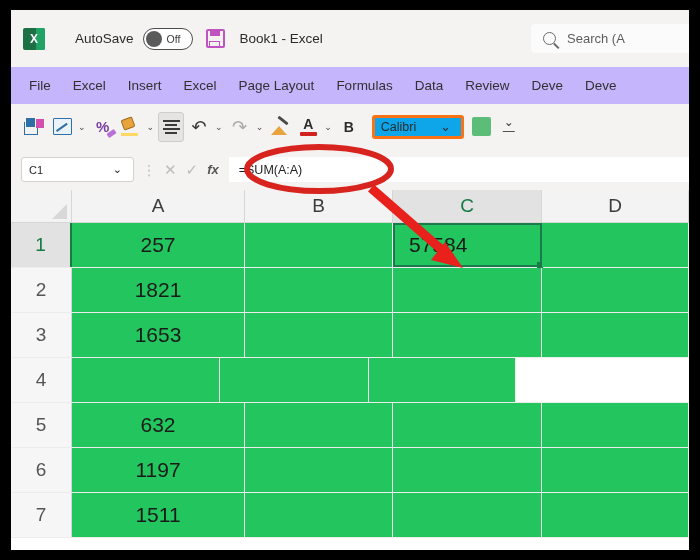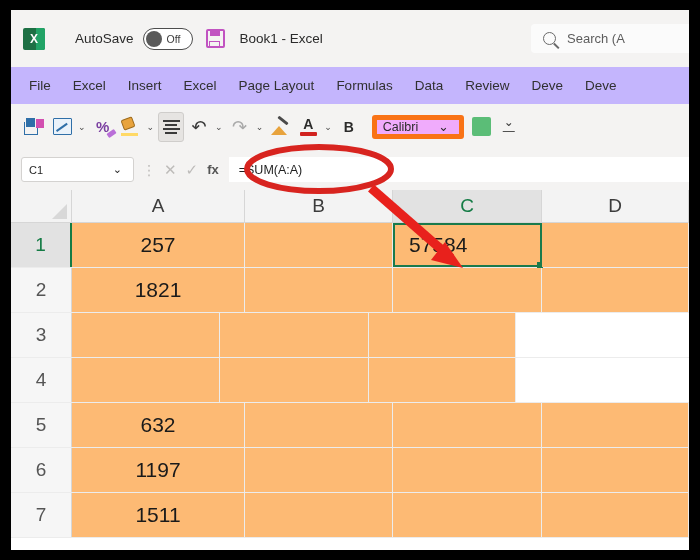--- a/index.html
+++ b/index.html
@@ -201,21 +201,21 @@
   .ic-fontcolor b { font-size: 14px; color: #2b2b2b; font-weight: 600; line-height: 1; }
   .ic-fontcolor::after {
     content: ""; position: absolute; left: 0; bottom: 0;
     width: 17px; height: 4px; background: #d1221f; border-radius: 1px;
   }
 
   .ic-bold { font-size: 14px; font-weight: bold; color: #2b2b2b; }
 
   .fontsel {
     width: 92px; height: 24px;
-    background: #f0abfc; border: 5px solid #f97316; border-radius: 3px;
+    background: #0ea5e9; border: 3px solid #f97316; border-radius: 3px;
     display: flex; align-items: center; justify-content: space-between;
     padding: 0 6px; margin: 0 8px;
   }
   .fontsel span { font-size: 12.5px; color: #2b2b2b; }
 
   .swatch { width: 19px; height: 19px; background: #5bbd77; border-radius: 2px;
             margin-right: 12px; }
   .dblcaret { font-size: 12px; color: #3a3a3a; line-height: 0.7; text-align:center; }
 
   
@@ -229,21 +229,21 @@
     width: 113px; height: 25px;
     background: #ffffff; border: 1px solid #d4d2d0; border-radius: 3px;
     display: flex; align-items: center; justify-content: space-between;
     padding: 0 7px; flex: none;
   }
   .namebox span { font-size: 11px; color: #1f1f1f; }
   .fsep { color: #bdbbb9; font-size: 14px; margin: 0 8px; }
   .fx-group { display: flex; align-items: center; flex: none; }
   .fx-x { font-size: 15px; color: #bdbbb9; margin-right: 9px; }
   .fx-check { font-size: 15px; color: #bdbbb9; margin-right: 9px; }
-  .fx-fx { font-size: 13px; color: #555; font-weight: 600; }
+  .fx-fx { font-size: 13px; color: #555; font-style: italic; font-weight: 600; }
   .finput {
     flex: 1; height: 25px; margin-left: 10px; margin-right: 0;
     background: #ffffff;
     display: flex; align-items: center;
     padding-left: 10px;
     font-size: 12.5px; color: #1f1f1f;
   }
 
   
   .grid {
@@ -283,21 +283,21 @@
     display: flex; align-items: center; justify-content: center;
     font-size: 19px; color: #555;
     background: #f6f6f6;
     border-right: 1px solid #d6d6d6;
   }
   .rh.active { background: #e2e2e2; color: #147b45; border-right: 2px solid #147b45; }
   .cell {
     flex: none; display: flex; align-items: center; justify-content: center;
     font-size: 21px; color: #1a1a1a;
     border-right: 1px solid #ececec;
-    background: #fdba74;
+    background: #22c55e;
     position: relative;
   }
   .cell.sel {
     border: 2px solid #1a7a4c;
     justify-content: flex-start; padding-left: 14px;
   }
   .cell.sel::after {
     content: ""; position: absolute; right: -3px; bottom: -3px;
     width: 6px; height: 6px; background: #1a7a4c;
   }
@@ -439,20 +439,21 @@
       </div>
       <div class="row">
         <div class="rh">2</div>
         <div class="cell" style="width:173px">1821</div>
         <div class="cell" style="width:148px"></div>
         <div class="cell" style="width:149px"></div>
         <div class="cell" style="width:147px"></div>
       </div>
       <div class="row">
         <div class="rh">3</div>
+        <div class="cell" style="width:173px">1653</div>
         <div class="cell" style="width:148px"></div>
         <div class="cell" style="width:149px"></div>
         <div class="cell" style="width:147px"></div>
       </div>
       <div class="row">
         <div class="rh">4</div>
         <div class="cell" style="width:148px"></div>
         <div class="cell" style="width:149px"></div>
         <div class="cell" style="width:147px"></div>
       </div>

